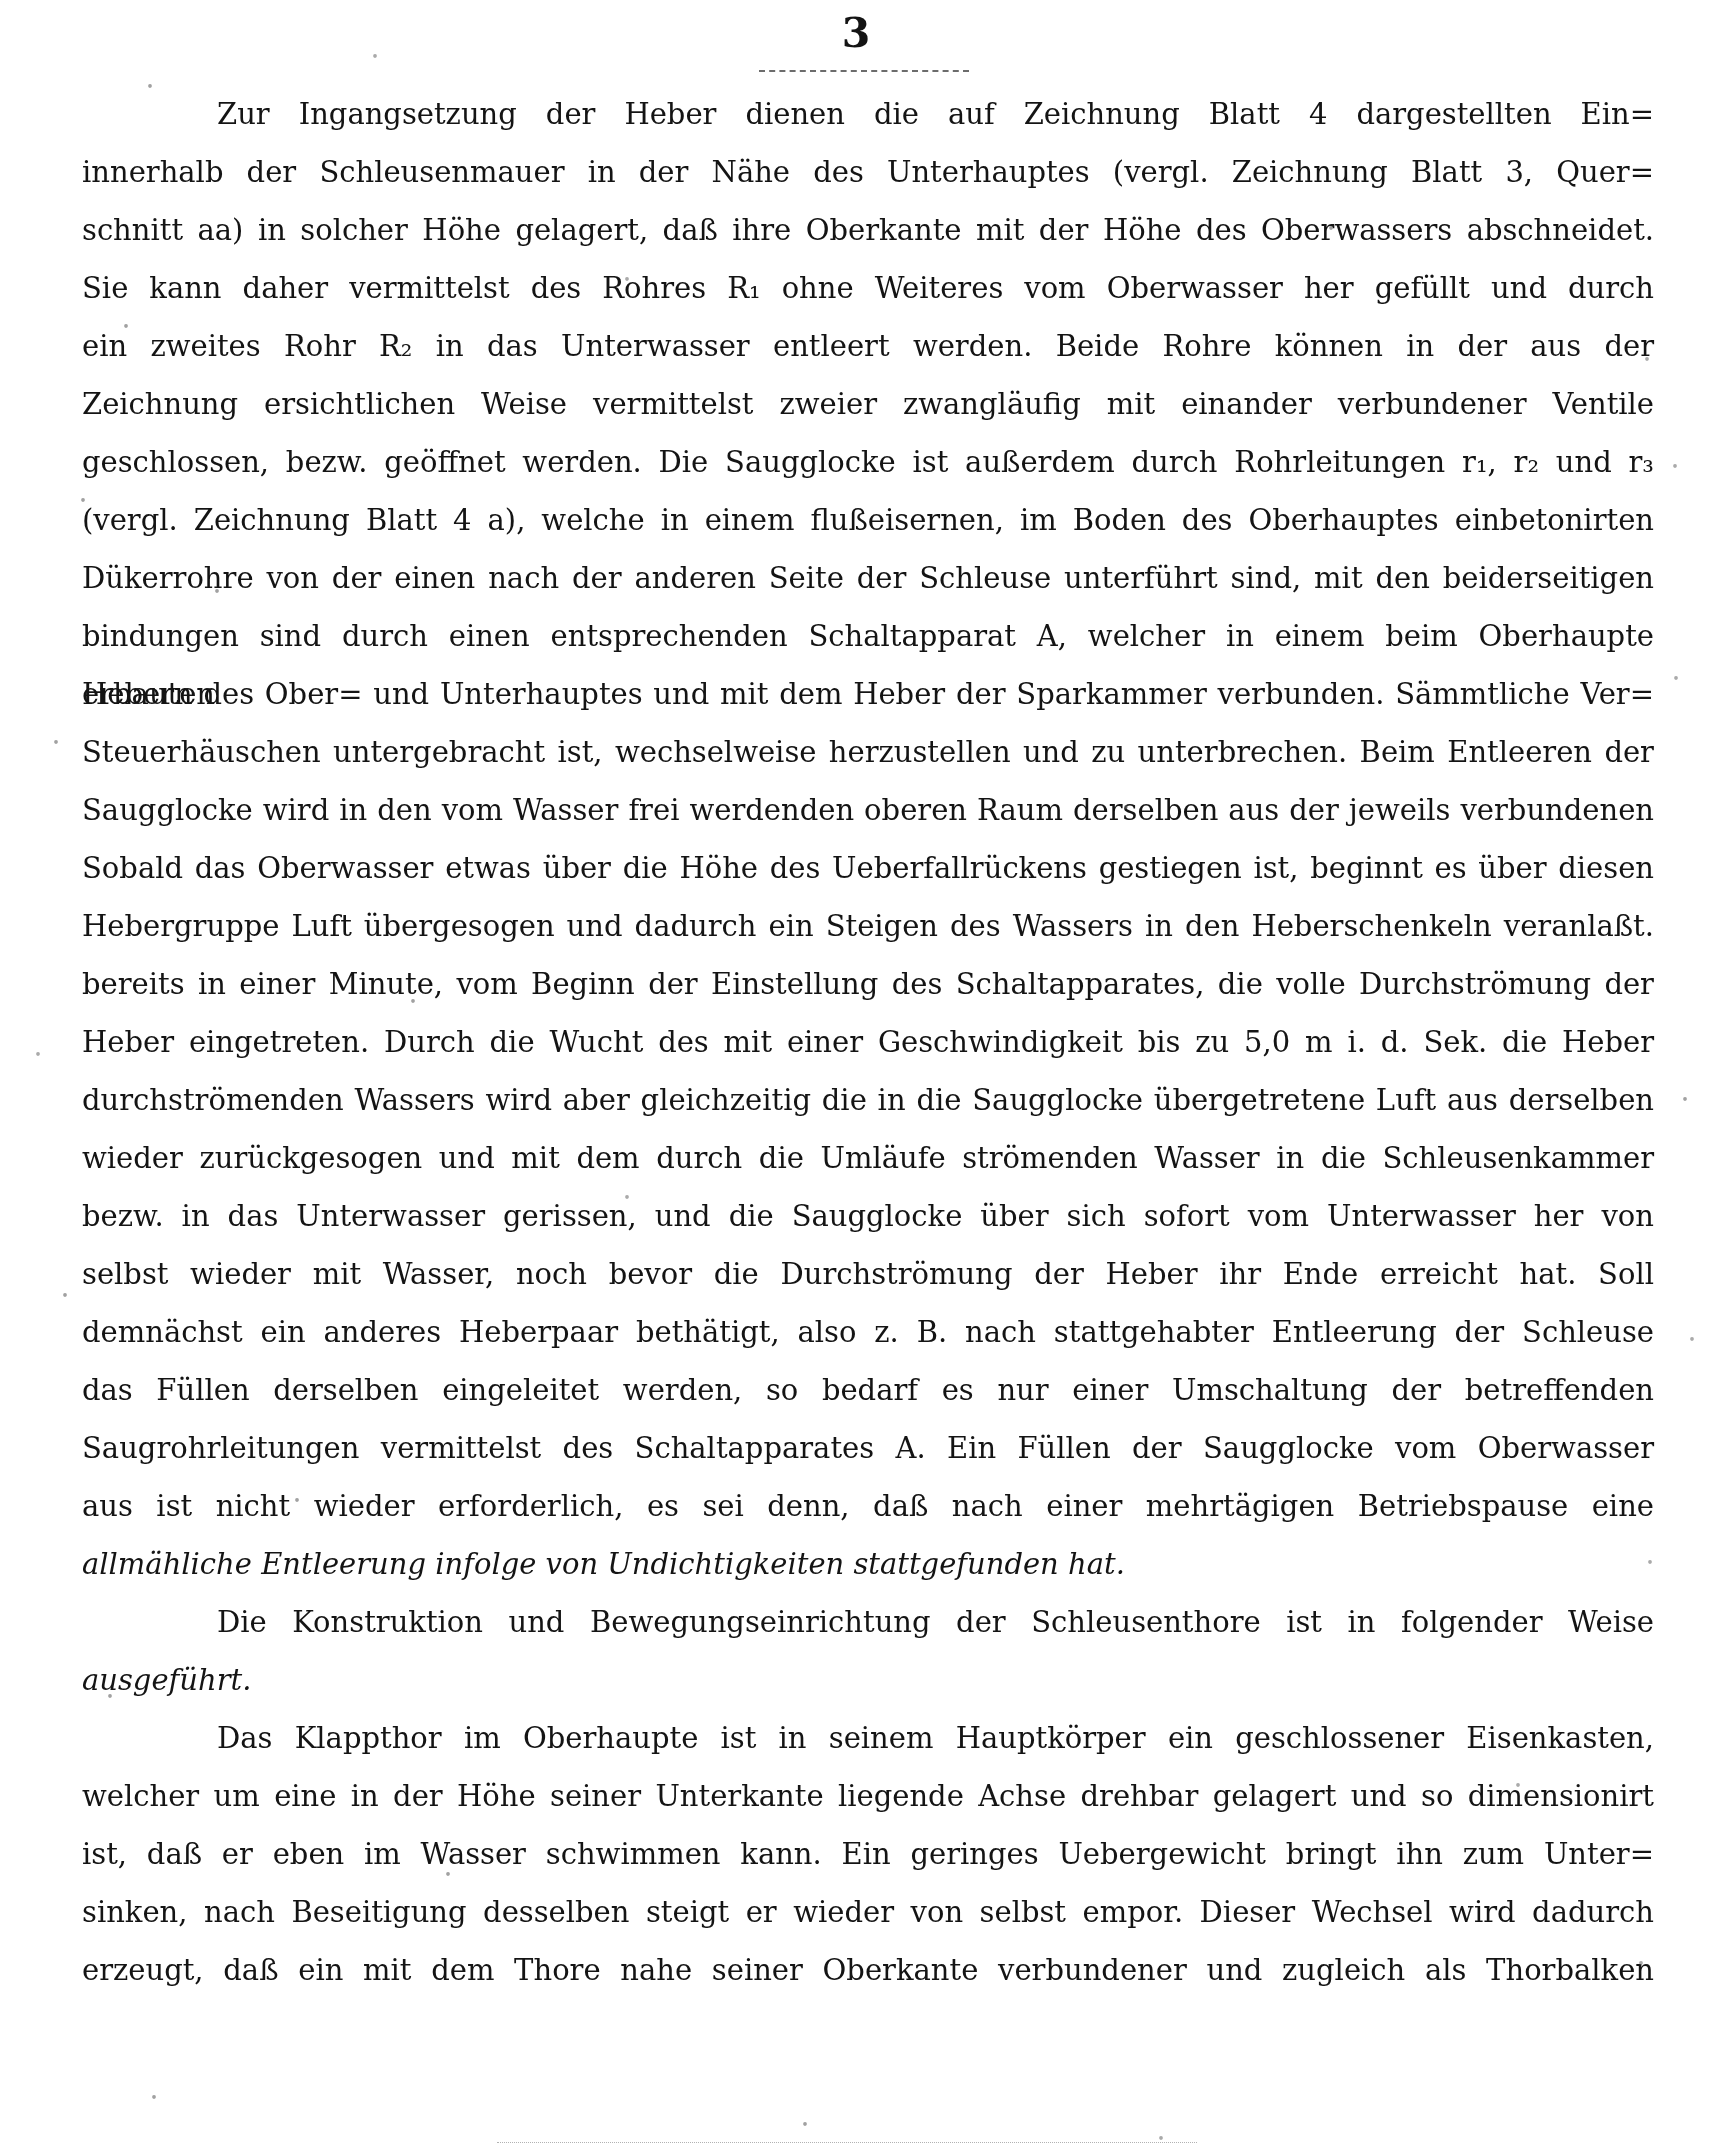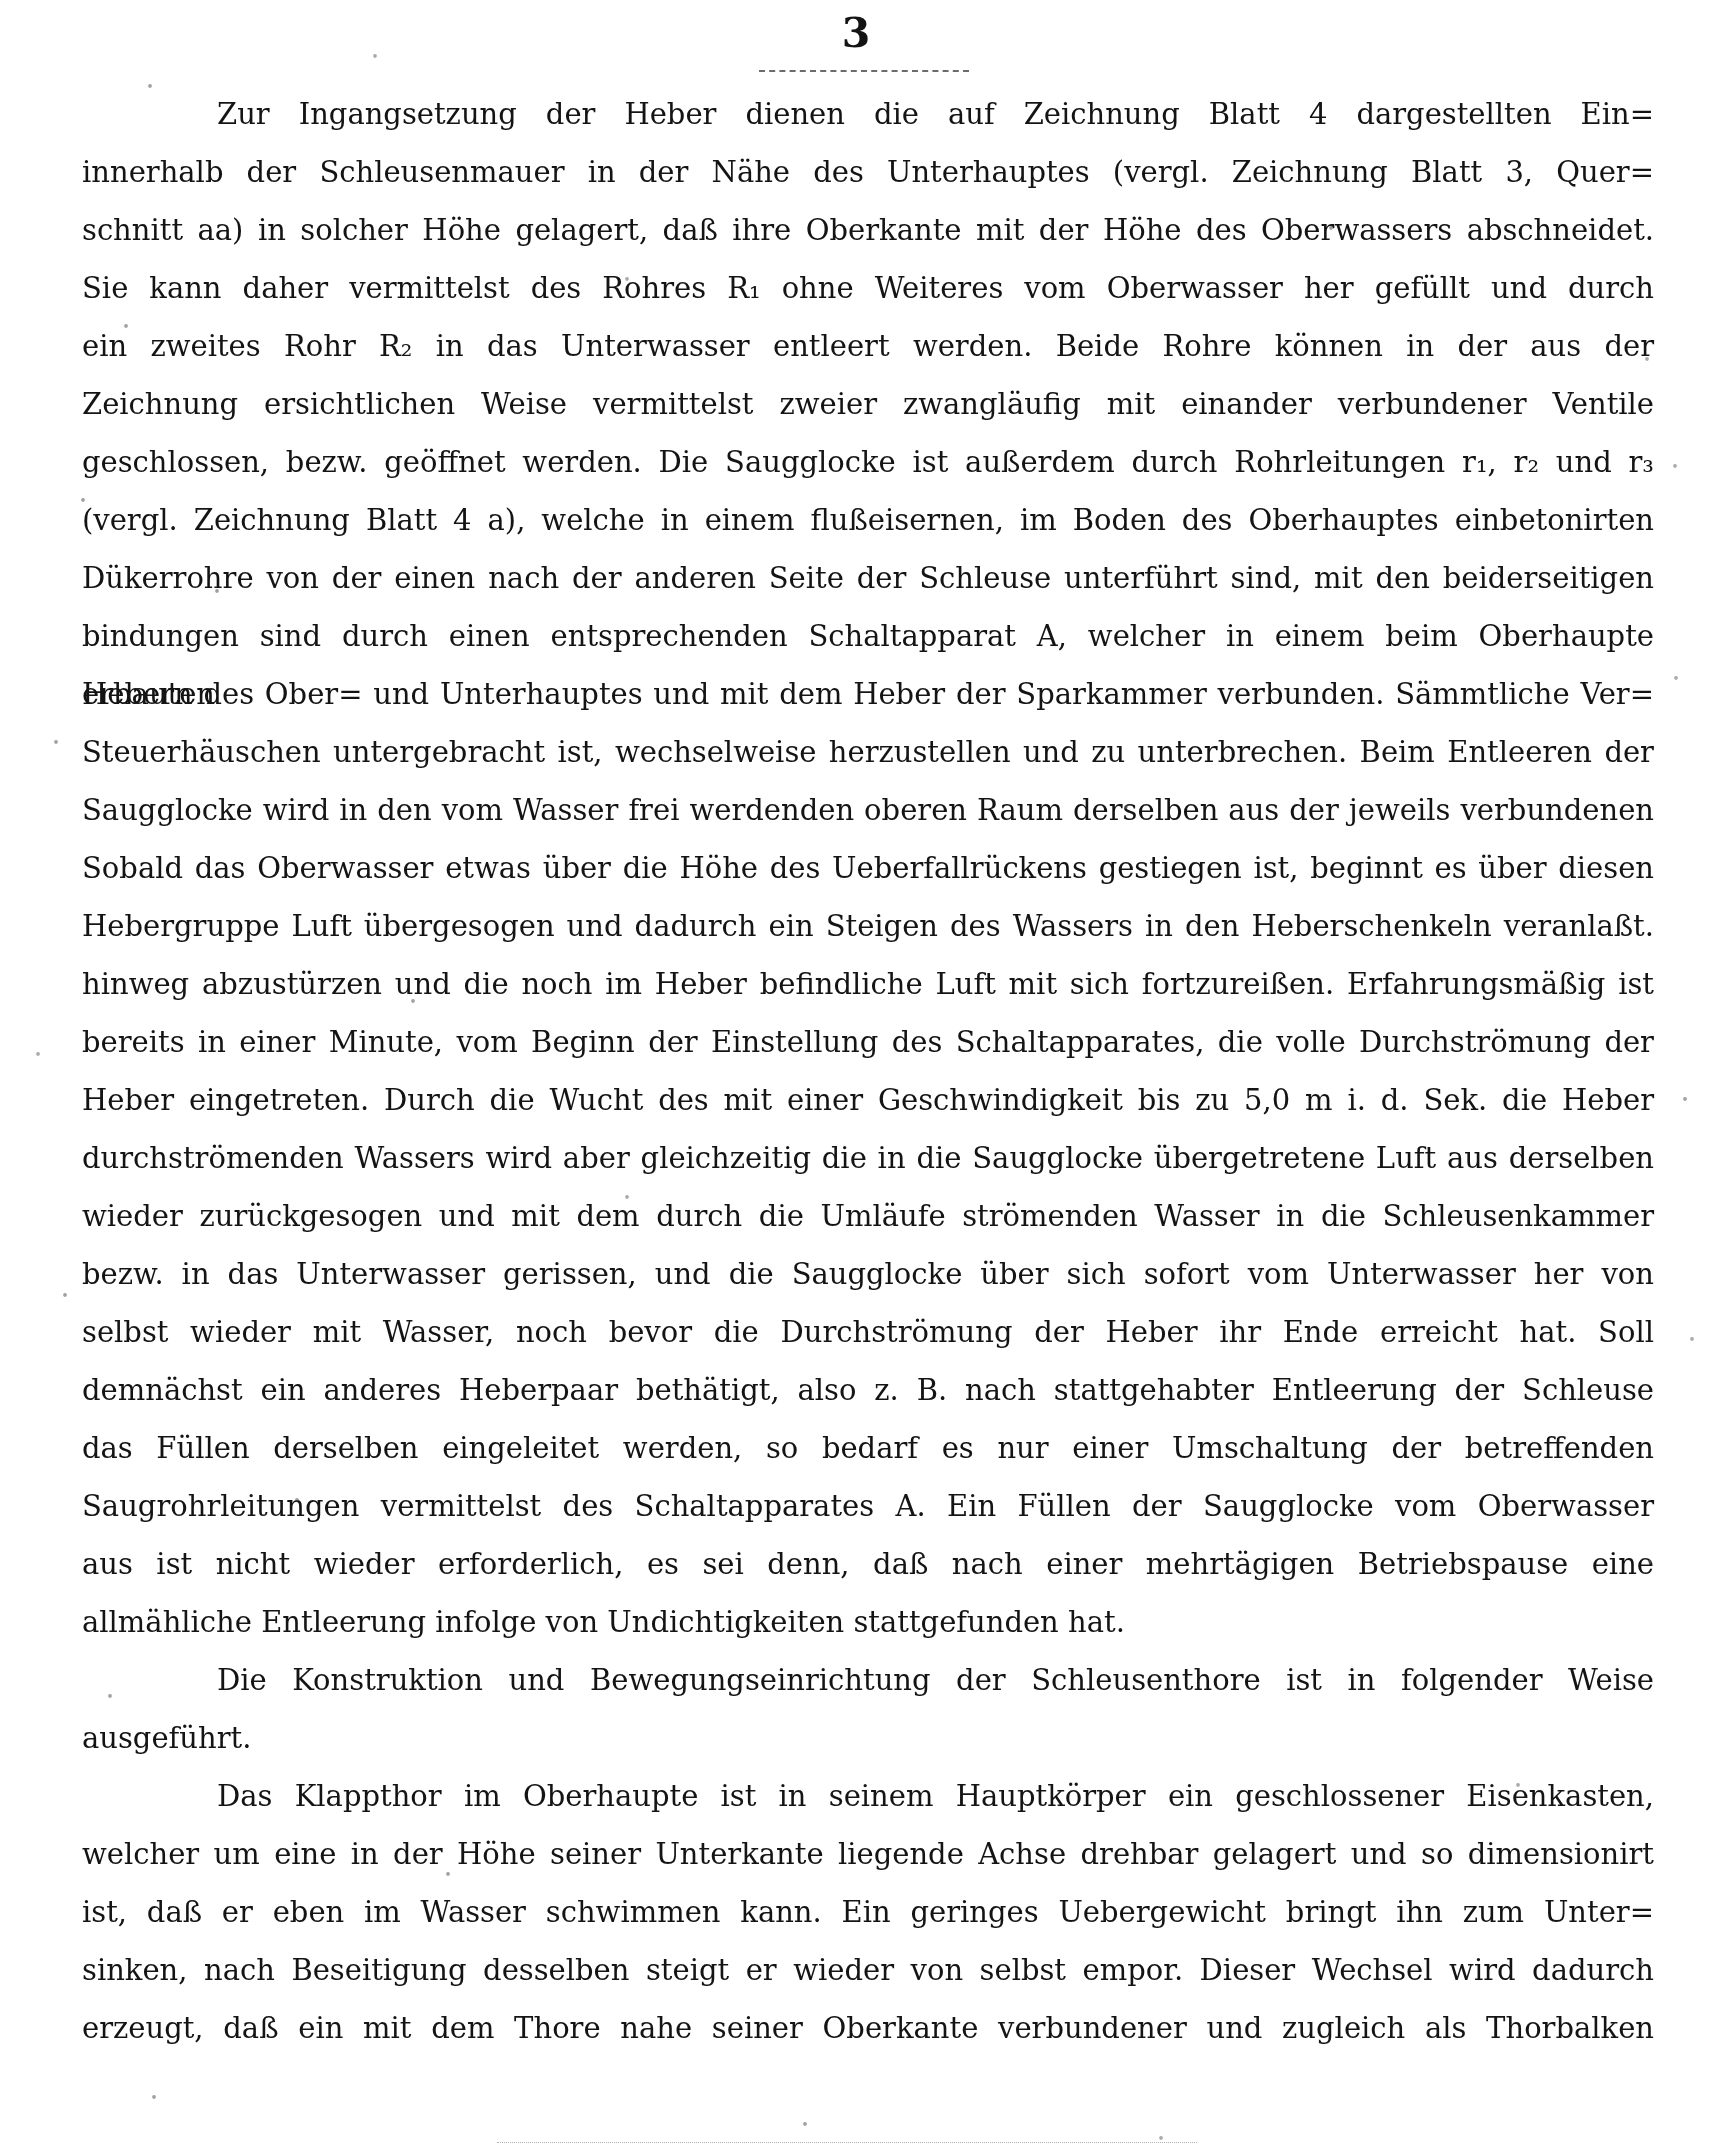--- a/index.html
+++ b/index.html
@@ -49,20 +49,21 @@
     white-space: normal;
     text-align: justify;
     text-align-last: justify;
     text-justify: inter-word;
   }
   .line.indent {
     text-indent: 135px;
   }
   .line.end {
     text-align-last: left;
+    font-style: italic;
   }
   .footer-rule {
     position: absolute;
     top: 2142px;
     left: 497px;
     width: 700px;
     height: 0;
     border-top: 1.8px dotted #8a8a8a;
     opacity: 0.65;
   }
@@ -102,21 +103,20 @@
       <div class="line">Zeichnung ersichtlichen Weise vermittelst zweier zwangläufig mit einander verbundener Ventile</div>
       <div class="line">geschlossen, bezw. geöffnet werden.  Die Saugglocke ist außerdem durch Rohrleitungen r₁, r₂ und r₃</div>
       <div class="line">(vergl. Zeichnung Blatt 4 a), welche in einem flußeisernen, im Boden des Oberhauptes einbetonirten</div>
       <div class="line">Dükerrohre von der einen nach der anderen Seite der Schleuse unterführt sind, mit den beiderseitigen</div>
       <div class="line">bindungen sind durch einen entsprechenden Schaltapparat A, welcher in einem beim Oberhaupte erbauten</div>
       <div class="line">Hebern des Ober= und Unterhauptes und mit dem Heber der Sparkammer verbunden.  Sämmtliche Ver=</div>
       <div class="line">Steuerhäuschen untergebracht ist, wechselweise herzustellen und zu unterbrechen.  Beim Entleeren der</div>
       <div class="line">Saugglocke wird in den vom Wasser frei werdenden oberen Raum derselben aus der jeweils verbundenen</div>
       <div class="line">Sobald das Oberwasser etwas über die Höhe des Ueberfallrückens gestiegen ist, beginnt es über diesen</div>
       <div class="line">Hebergruppe Luft übergesogen und dadurch ein Steigen des Wassers in den Heberschenkeln veranlaßt.</div>
-      <div class="line">hinweg abzustürzen und die noch im Heber befindliche Luft mit sich fortzureißen. Erfahrungsmäßig ist</div>
       <div class="line">bereits in einer Minute, vom Beginn der Einstellung des Schaltapparates, die volle Durchströmung der</div>
       <div class="line">Heber eingetreten.  Durch die Wucht des mit einer Geschwindigkeit bis zu 5,0 m i. d. Sek. die Heber</div>
       <div class="line">durchströmenden Wassers wird aber gleichzeitig die in die Saugglocke übergetretene Luft aus derselben</div>
       <div class="line">wieder zurückgesogen und mit dem durch die Umläufe strömenden Wasser in die Schleusenkammer</div>
       <div class="line">bezw. in das Unterwasser gerissen, und die Saugglocke über sich sofort vom Unterwasser her von</div>
       <div class="line">selbst wieder mit Wasser, noch bevor die Durchströmung der Heber ihr Ende erreicht hat.  Soll</div>
       <div class="line">demnächst ein anderes Heberpaar bethätigt, also z. B. nach stattgehabter Entleerung der Schleuse</div>
       <div class="line">das Füllen derselben eingeleitet werden, so bedarf es nur einer Umschaltung der betreffenden</div>
       <div class="line">Saugrohrleitungen vermittelst des Schaltapparates A.  Ein Füllen der Saugglocke vom Oberwasser</div>
       <div class="line">aus ist nicht wieder erforderlich, es sei denn, daß nach einer mehrtägigen Betriebspause eine</div>

